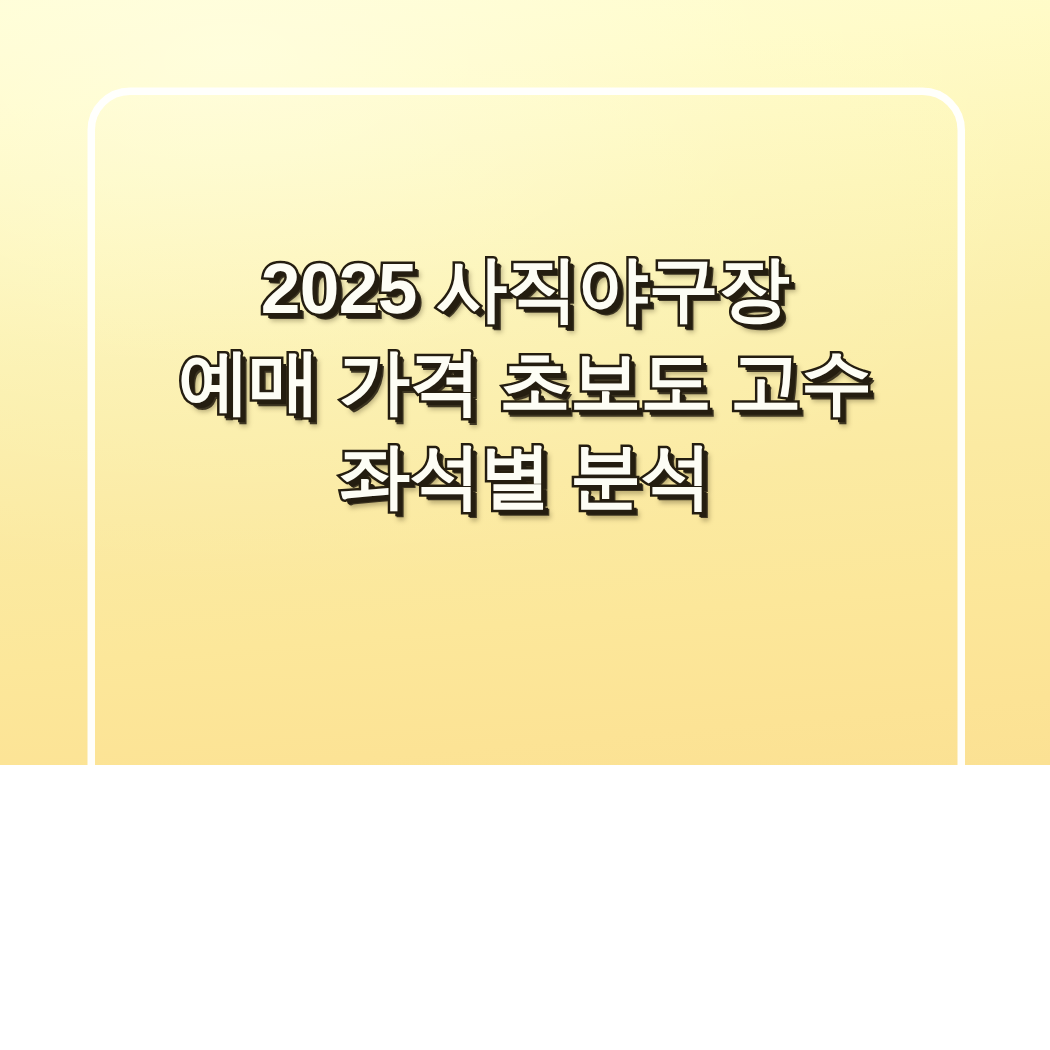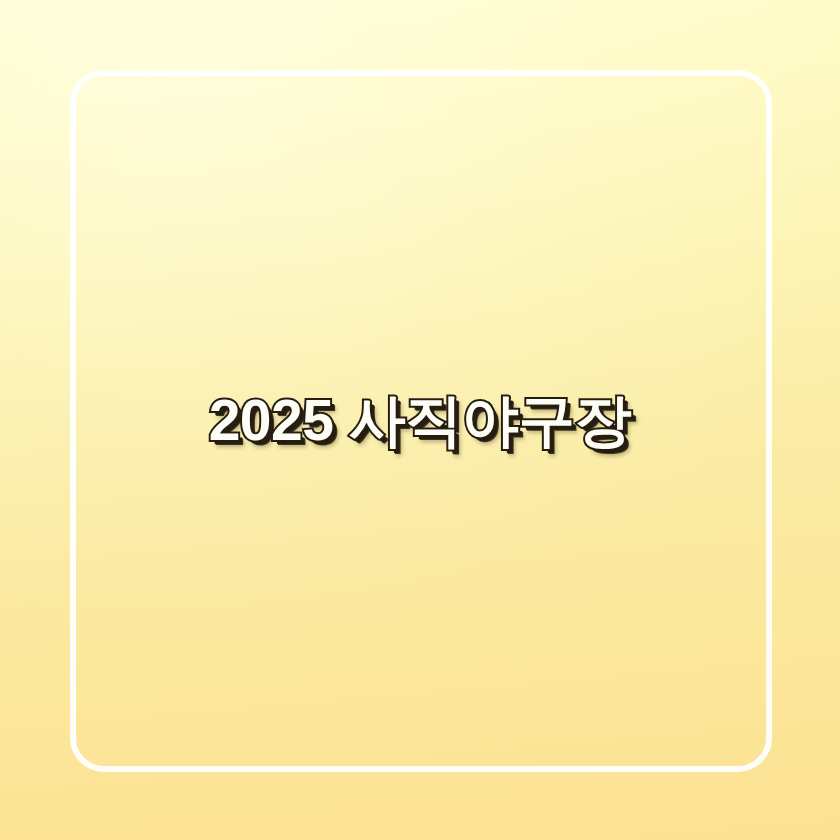--- a/index.html
+++ b/index.html
@@ -9,21 +9,21 @@
   body {
     width: 840px;
     height: 840px;
     overflow: hidden;
     font-family: "Liberation Sans", "DejaVu Sans", sans-serif;
   }
 
   #poster {
     position: relative;
     width: 840px;
-    height: 840px;
+    height: 612px;
     box-sizing: border-box;
     background: linear-gradient(175deg,
         #fffdd0 0%,
         #fffbc6 12%,
         #fdf5b6 30%,
         #fbefab 46%,
         #fbeaa2 62%,
         #fce79a 78%,
         #fce395 92%,
         #fbe193 100%);
@@ -90,15 +90,17 @@
 </style>
 </head>
 <body>
 
 <div id="poster">
 
   <div id="card-frame"></div>
 
   <div id="title-block">
     <span class="title-line">2025 사직야구장</span>
+    <span class="title-line">예매 가격 초보도 고수</span>
+    <span class="title-line">좌석별 분석</span>
   </div>
 
 </div>
 
 </body></html>

